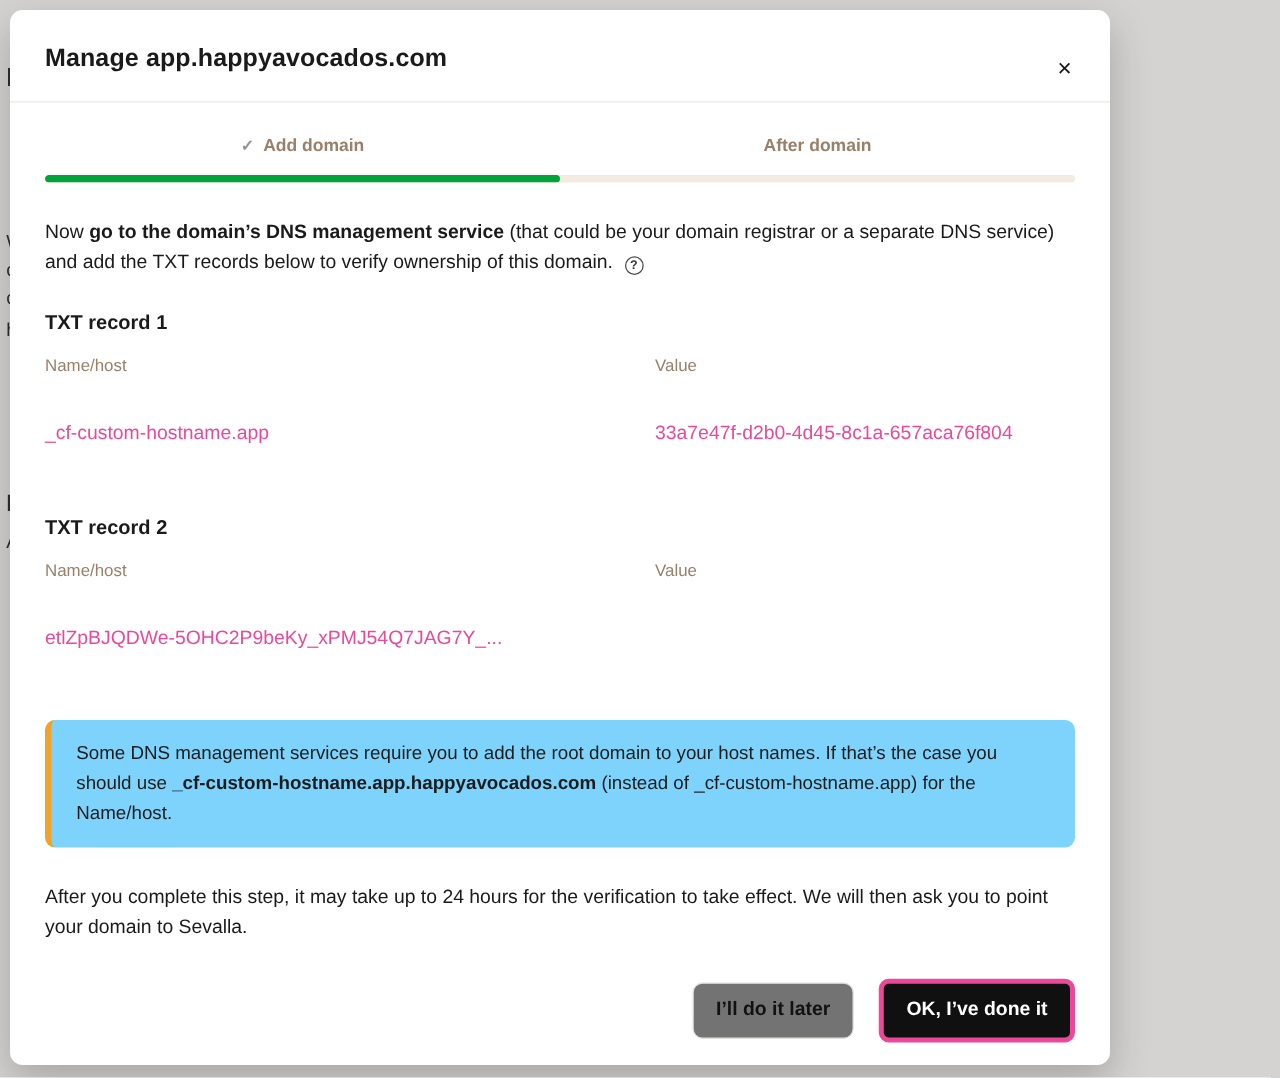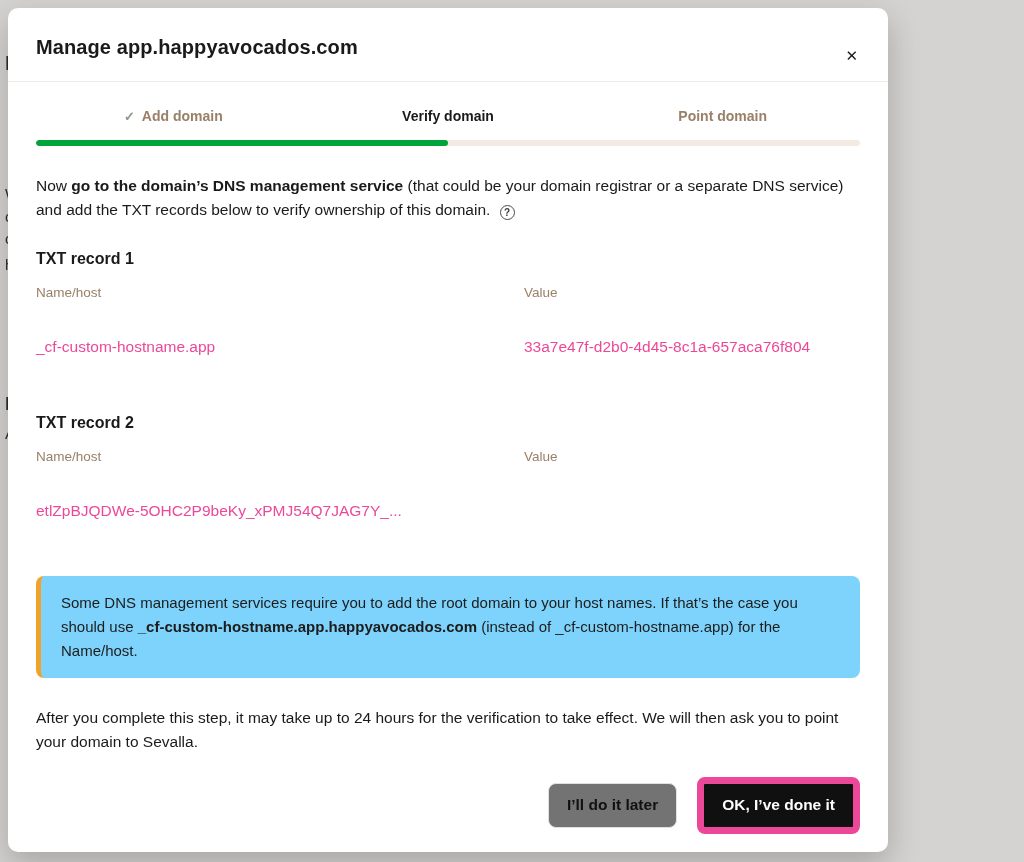--- a/index.html
+++ b/index.html
@@ -92,21 +92,21 @@
     margin-top: auto;
     padding: 0 28px 18px;
     display: flex; justify-content: flex-end; align-items: center; gap: 20px;
   }
   .btn {
     font-family: "Liberation Sans", sans-serif;
     font-size: 15.5px; font-weight: 700;
     border-radius: 8px; padding: 12px 18px; cursor: pointer; line-height: 1.2;
   }
   .btn.secondary { background: #737373; color: #111111; border: 1px solid #e3dfda; }
-  .btn.primary { background: #101010; color: #ffffff; border: 7px solid #ec4899; }
+  .btn.primary { background: #101010; color: #ffffff; border: 4px solid #ec4899; }
 </style>
 </head>
 <body>
 
 <div class="bg-layer">
     <span class="frag" style="top: 52px; font-size: 21px; font-weight: 700;">P</span>
     <span class="frag" style="top: 186px; font-size: 15px;">W</span>
     <span class="frag" style="top: 209px; font-size: 15px;">c</span>
     <span class="frag" style="top: 231px; font-size: 15px;">c</span>
     <span class="frag" style="top: 257px; font-size: 15px;">h</span>
@@ -121,25 +121,22 @@
     <button class="close-btn">
       <span>✕</span>
     </button>
   </div>
 
   <div class="stepper-section">
     <div class="steps">
       <div class="step completed">
         <span class="check">✓</span><span>Add domain</span>
       </div>
-      <div class="step active">
-        <span>Verify domain</span>
-      </div>
       <div class="step">
-        <span>Point domain</span>
+        <span>After domain</span>
       </div>
     </div>
     <div class="bar">
       <div class="bar-fill" style="width: 50%;"></div>
     </div>
   </div>
 
   <div class="content">
 
     <p class="body-text">

